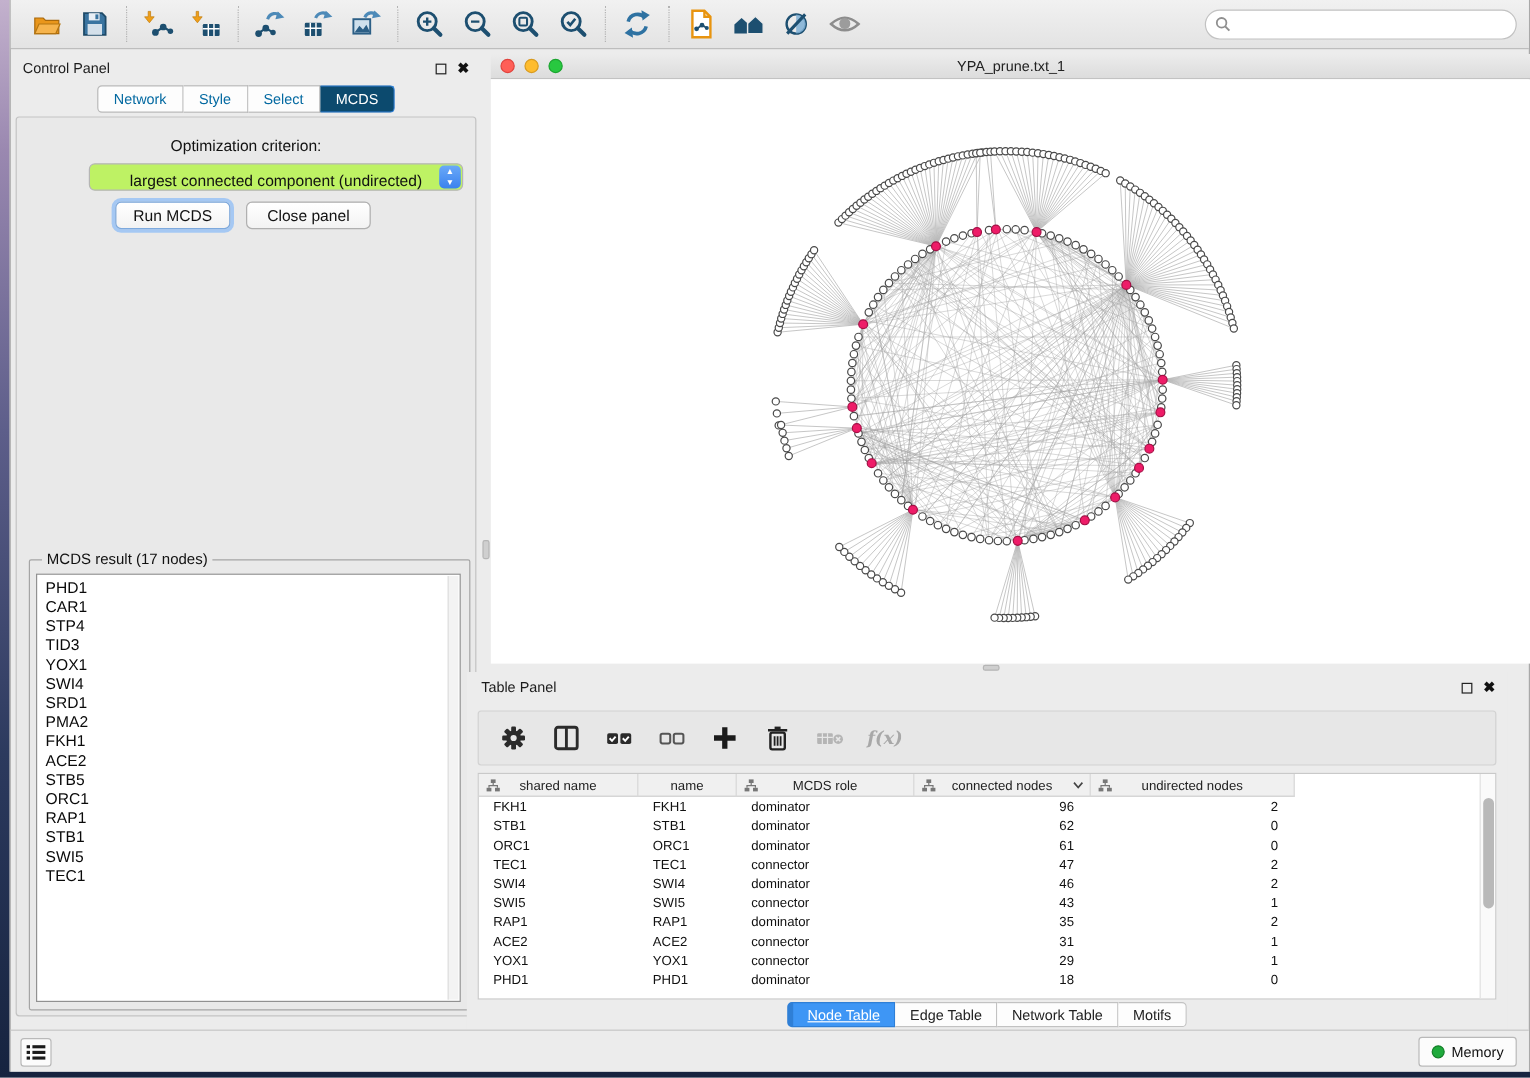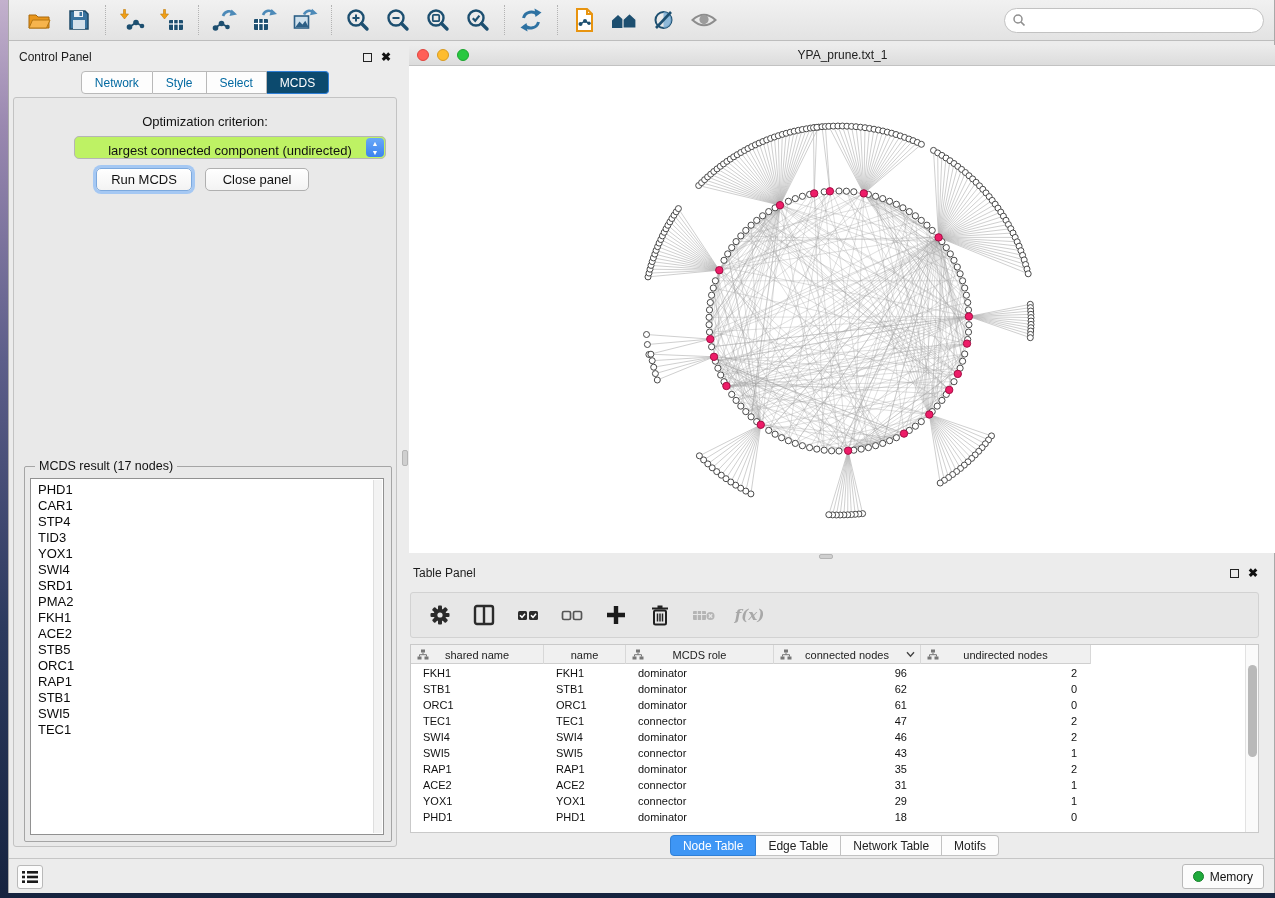--- a/index.html
+++ b/index.html
@@ -90,21 +90,21 @@
     background:linear-gradient(#ececec,#dcdcdc); border-bottom:1px solid #c2c2c2;
     display:flex; align-items:center;
   }
   .traffic { width:12px; height:12px; border-radius:50%; margin-left:8px; }
   #tl-red { background:#ff5f57; border:1px solid #e0443e; }
   #tl-yellow { background:#febc2e; border:1px solid #d89b20; }
   #tl-green { background:#28c840; border:1px solid #1ba52f; }
   #net-title { position:absolute; left:0; right:0; text-align:center; font-size:12px; color:#222; }
   #net-canvas { position:absolute; left:0; top:21px; width:867px; height:487px; background:#fff; }
   
-  #table-panel { position:absolute; left:392px; top:560px; width:867px; height:298px; background:#ececec; }
+  #table-panel { position:absolute; left:380px; top:560px; width:867px; height:298px; background:#ececec; }
   #tp-header { position:absolute; left:0; top:0; width:100%; height:26px; display:flex; align-items:center; }
   #tp-title { font-size:12px; color:#1c1c1c; padding-left:12px; }
   #tp-toolbar {
     position:absolute; left:9px; right:9px; top:32px; height:46px;
     background:#e7e7e7; border:1px solid #d2d2d2; border-radius:3px;
     display:flex; align-items:center; gap:14px; padding-left:14px;
   }
   .tp-tool { width:30px; height:30px; display:flex; align-items:center; justify-content:center;font-weight:bold; }
   #node-table {
     position:absolute; left:9px; right:9px; top:84px; height:189px;
@@ -118,21 +118,21 @@
   .td { font-size:11px; color:#111; line-height:16px; white-space:nowrap; overflow:hidden; }
   .td.num { text-align:right; padding-right:14px; }
   .td.txt { padding-left:12px; }
   #tbl-scroll { position:absolute; right:0; top:0; bottom:0; width:13px; background:#fafafa; border-left:1px solid #e2e2e2; }
   #tbl-thumb { position:absolute; left:2px; top:20px; width:9px; height:92px; background:#b9b9b9; border-radius:5px; }
   #tp-tabs { position:absolute; left:0; top:275px; width:100%; display:flex; justify-content:center; }
   .tp-tab {
     font-size:12px; padding:3px 12px; height:21px; background:#fdfdfd; border:1px solid #c2c2c2; border-left:none;
     color:#222; display:flex; align-items:center;
   }
-  .tp-tab:first-child { border-left:1px solid #0369a1; border-radius:4px 0 0 4px; }
+  .tp-tab:first-child { border-left:5px solid #0369a1; border-radius:4px 0 0 4px;text-decoration:underline; }
   .tp-tab:last-child { border-radius:0 4px 4px 0; }
   .tp-tab.sel { background:#3e96f5; border-color:#2f7fd6; color:#fff; }
   
   #status-bar {
     position:absolute; left:0; top:858px; width:100%; height:35px;
     background:#ececec; border-top:1px solid #c6c6c6;
   }
   #list-btn {
     position:absolute; left:8px; top:6px; width:26px; height:24px; background:#fcfcfc;
     border:1px solid #b9b9b9; border-radius:3px; display:flex; align-items:center; justify-content:center;

